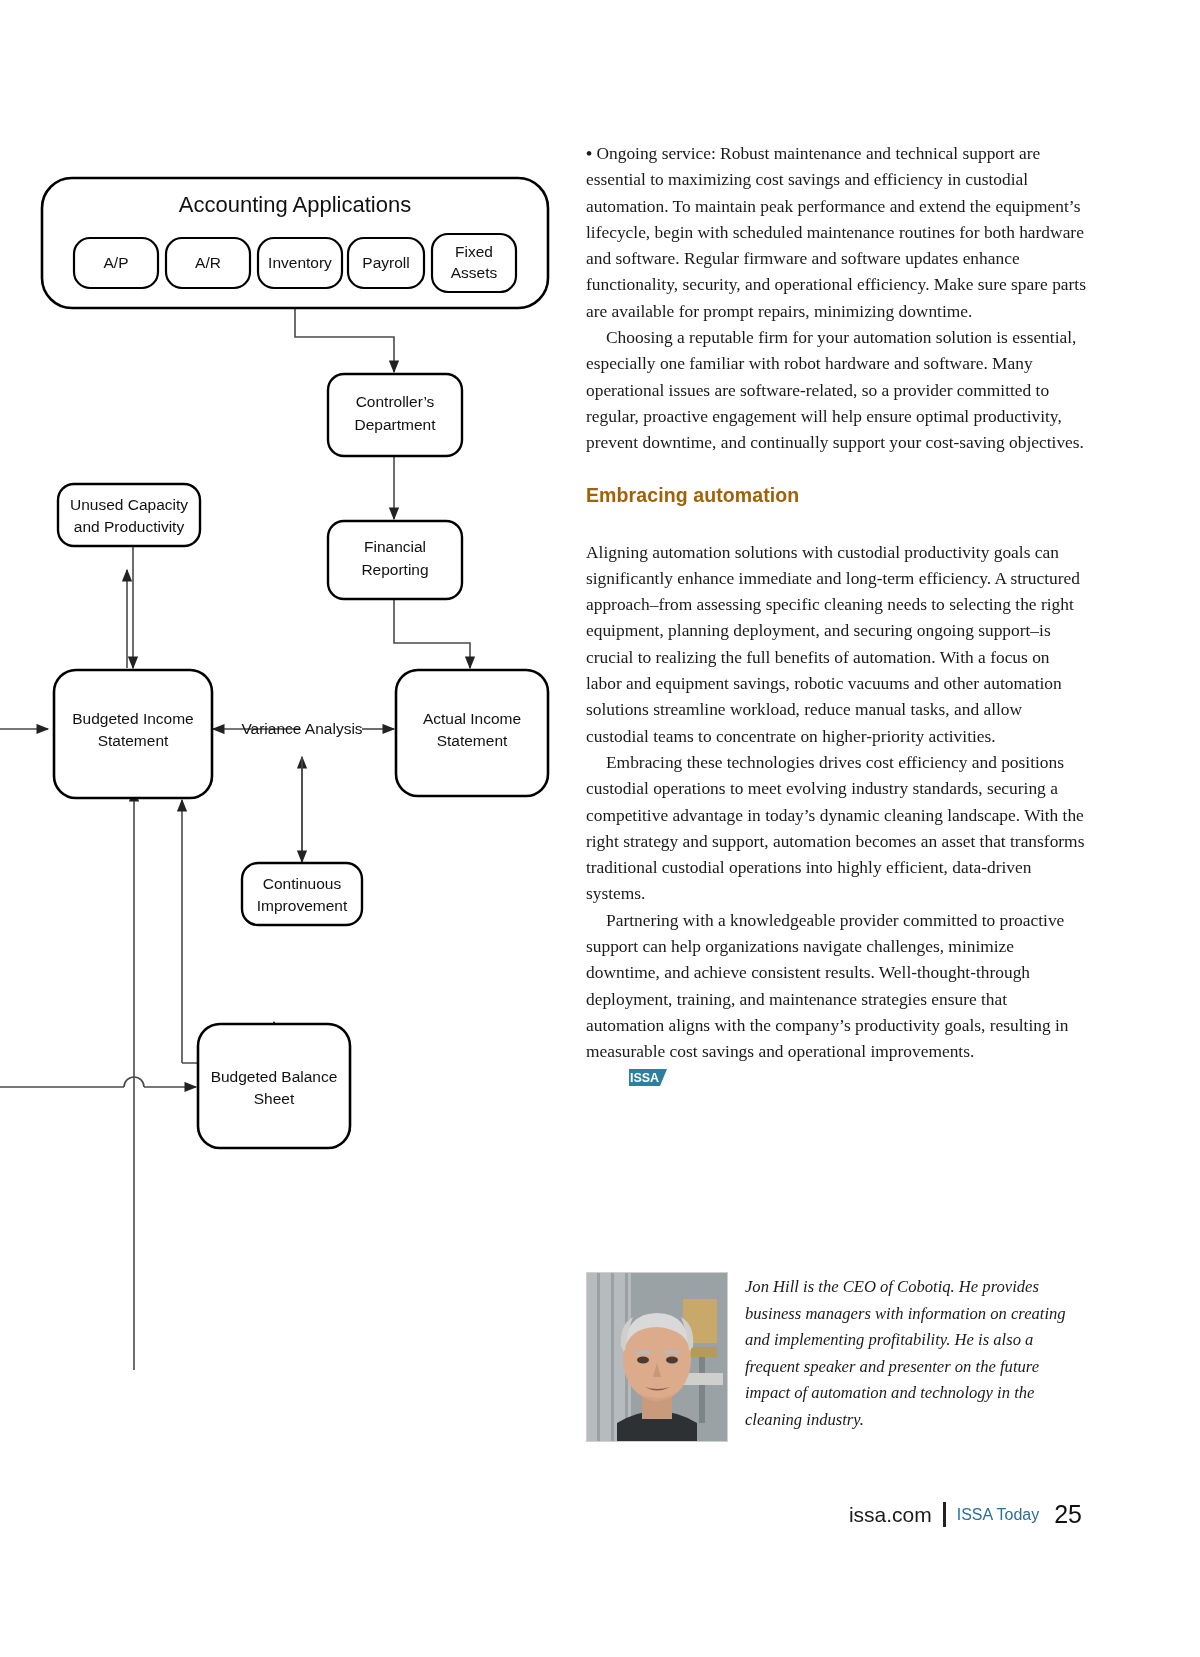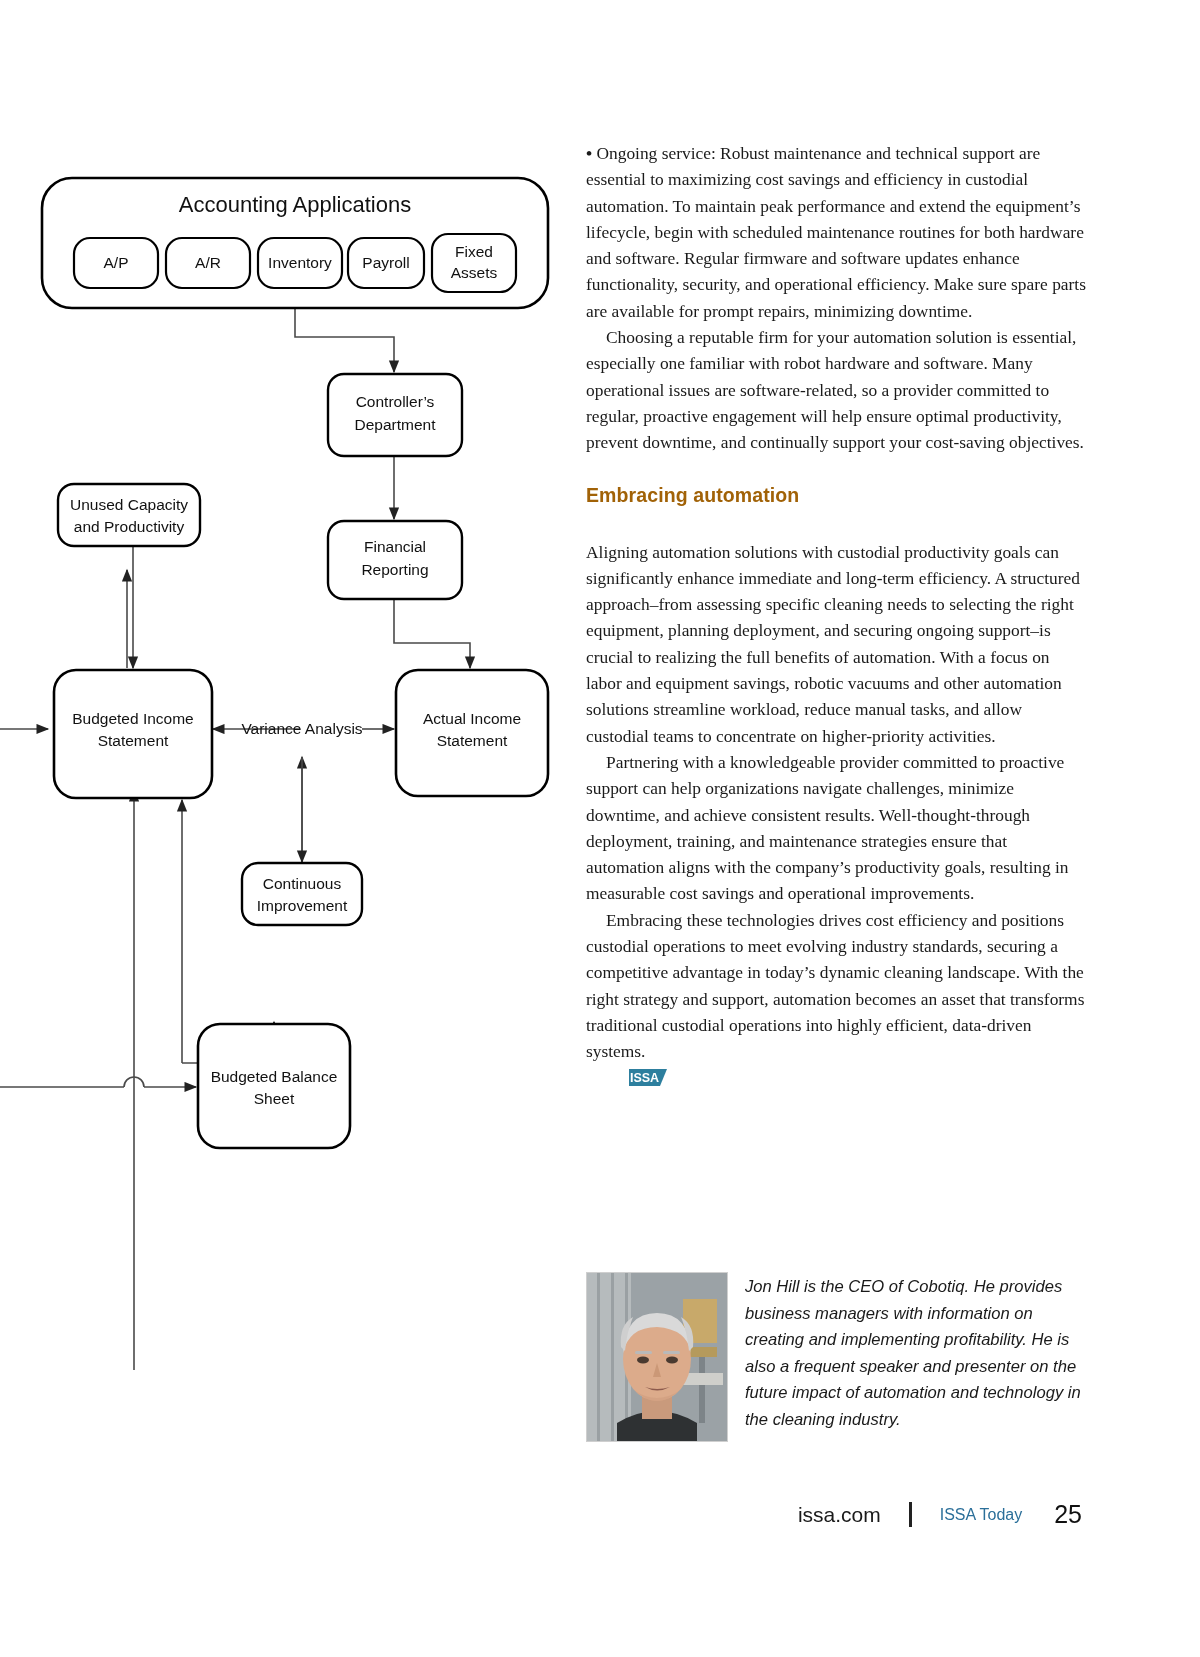--- a/index.html
+++ b/index.html
@@ -68,34 +68,34 @@
   }
   #bio-photo{
     width:140px;height:168px;
     flex:0 0 140px;
     border:1px solid #cfcfcf;
     overflow:hidden;
     position:relative;
     background:#9aa0a3;
   }
   #bio-text{
-    font-family:Liberation Sans, sans-serif;
+    font-family:Liberation Serif, serif;
     font-style:italic;
     font-size:16.6px;
     line-height:26.5px;
     color:#1a1a1a;
     margin:0;
     padding-top:2px;
   }
 
   
   #page-footer{
     position:absolute;
     right:118px;bottom:128px;
-    display:flex;align-items:center;gap:28px;
+    display:flex;align-items:center;gap:11px;
     font-family:"Liberation Sans", sans-serif;
   }
   #footer-site{ font-size:21px;color:#1a1a1a; }
   #footer-divider{
     width:3px;height:25px;background:#222;display:inline-block;
   }
   #footer-brand{ font-size:16px;color:#2b6f99;font-weight:normal; }
   #footer-pagenum{ font-size:25px;color:#111;font-weight:normal;margin-left:4px; }
 </style>
 </head>
@@ -232,25 +232,25 @@
       <span>Choosing a reputable firm for your automation solution is essential, especially one familiar with robot hardware and software. Many operational issues are software-related, so a provider committed to regular, proactive engagement will help ensure optimal productivity, prevent downtime, and continually support your cost-saving objectives.</span>
     </p>
 
     <h2 class="section-heading">Embracing automation</h2>
 
     <p class="para" style="text-indent:0;margin-top:32px;">
       <span>Aligning automation solutions with custodial productivity goals can significantly enhance immediate and long-term efficiency. A structured approach–from assessing specific cleaning needs to selecting the right equipment, planning deployment, and securing ongoing support–is crucial to realizing the full benefits of automation. With a focus on labor and equipment savings, robotic vacuums and other automation solutions streamline workload, reduce manual tasks, and allow custodial teams to concentrate on higher-priority activities.</span>
     </p>
 
     <p class="para">
+      <span>Embracing these technologies drives cost efficiency and positions custodial operations to meet evolving industry standards, securing a competitive advantage in today’s dynamic cleaning landscape. With the right strategy and support, automation becomes an asset that transforms traditional custodial operations into highly efficient, data-driven systems.</span>
+    </p>
+
+    <p class="para">
       <span>Partnering with a knowledgeable provider committed to proactive support can help organizations navigate challenges, minimize downtime, and achieve consistent results. Well-thought-through deployment, training, and maintenance strategies ensure that automation aligns with the company’s productivity goals, resulting in measurable cost savings and operational improvements.</span>
-    </p>
-
-    <p class="para">
-      <span>Embracing these technologies drives cost efficiency and positions custodial operations to meet evolving industry standards, securing a competitive advantage in today’s dynamic cleaning landscape. With the right strategy and support, automation becomes an asset that transforms traditional custodial operations into highly efficient, data-driven systems.</span>
     </p>
 
     <p class="para">
       <span class="issa-inline">
         <svg width="38" height="17" viewBox="0 0 38 17" aria-hidden="true">
           <rect x="0" y="0" width="31" height="17" fill="#2d7f9e"></rect>
           <path d="M31,0 L38,0 L31,17 Z" fill="#2d7f9e"></path>
           <text x="15.5" y="13" text-anchor="middle" font-family="Liberation Sans, sans-serif" font-size="12.5" font-weight="bold" fill="#ffffff">ISSA</text>
         </svg>
       </span>

